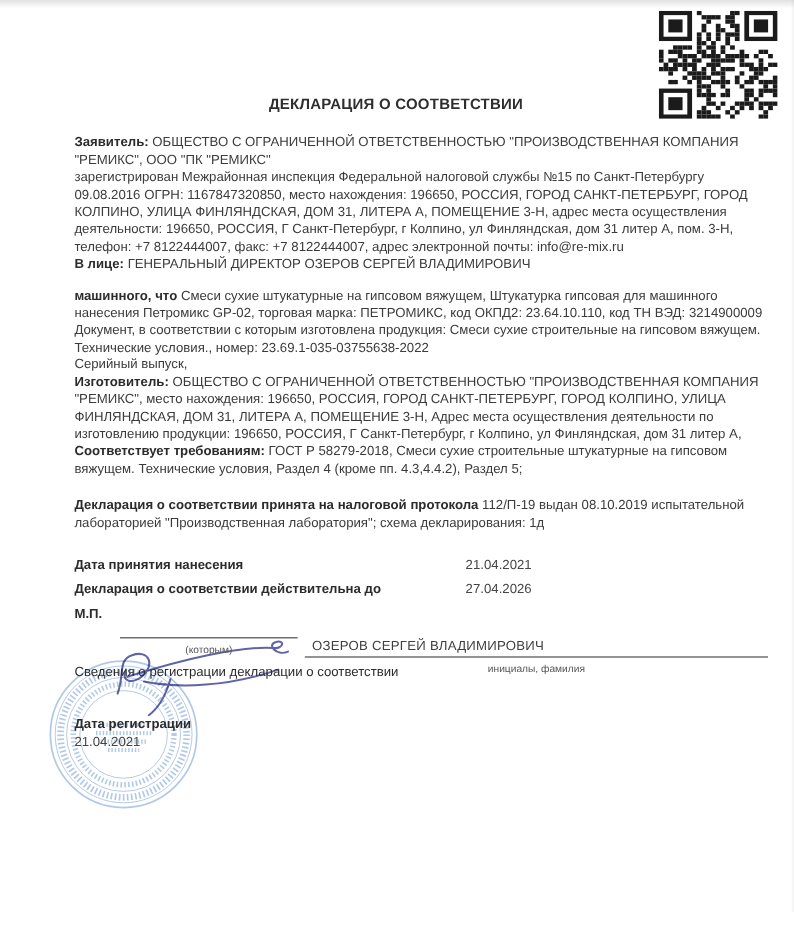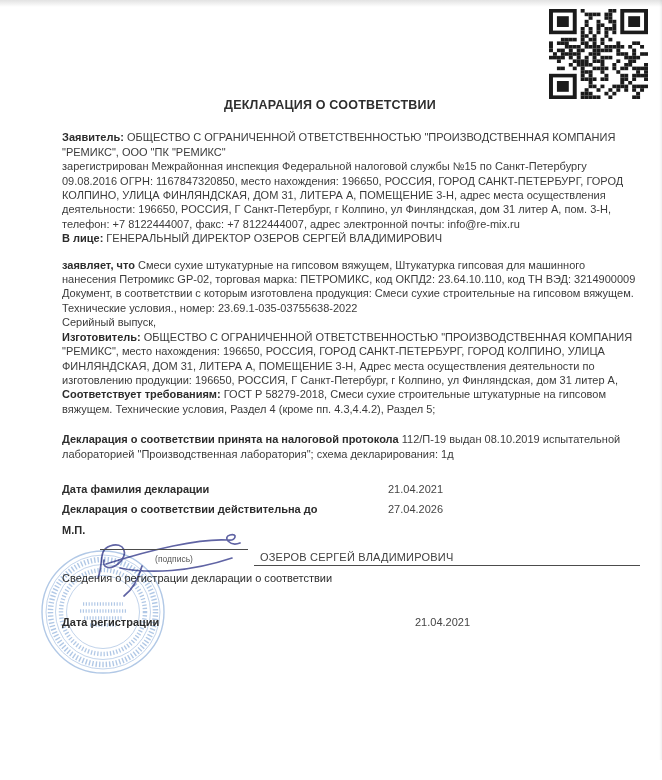--- a/index.html
+++ b/index.html
@@ -12,21 +12,21 @@
     content:"";position:absolute;left:0;top:0;width:662px;height:7px;
     background:linear-gradient(#e2e2e2,#ffffff);pointer-events:none;
   }
   .page::after{
     content:"";position:absolute;right:0;top:0;width:3px;height:760px;
     background:linear-gradient(90deg,rgba(0,0,0,0),rgba(0,0,0,0.06));pointer-events:none;
   }
   .content{position:relative;padding:80px 22px 0 62px;}
   .title{
     font-weight:700;font-size:12.5px;color:#2e2e2e;text-align:center;
-    position:relative;left:-21px;letter-spacing:.2px;margin:18px;
+    position:relative;left:-21px;letter-spacing:.2px;margin:0;
   }
   p{margin:0;}
   .b{font-weight:700;color:#2c2c2c;}
   .p-applicant{margin-top:18px;}
   .p-declares{margin-top:12px;}
   .p-basis{margin-top:16px;}
   .row{display:flex;margin-top:6px;}
   .rows-dates{margin-top:21px;}
   .rows-dates .lbl{width:326px;font-weight:700;color:#2c2c2c;flex:none;}
   .rows-reg .lbl{width:353px;font-weight:700;color:#2c2c2c;flex:none;}
@@ -34,21 +34,21 @@
   .sig-area{position:relative;height:46px;margin-top:6px;text-decoration:underline;}
   .mp{position:absolute;left:0;top:0;font-weight:700;color:#2c2c2c;}
   .sig-line{position:absolute;left:38px;top:26px;width:148px;border-bottom:1.3px solid #4c4c4c;}
   .sig-caption{position:absolute;left:38px;top:29px;width:148px;text-align:center;font-size:8.5px;color:#555;}
   .name-wrap{position:absolute;left:192px;top:11px;right:0;}
   .name-text{padding-left:6px;color:#3f3f3f;letter-spacing:.2px;margin-top:16px;}
   .name-line{border-bottom:1.3px solid #4c4c4c;margin-top:1px;}
   .name-caption{text-align:center;font-size:8.5px;color:#555;margin-top:2px;}
   .reg-heading{font-weight:400;color:#2c2c2c;margin-top:2px;}
   .rows-reg{margin-top:30px;}
-  .row-reg2{margin-top:8px;}
+  .row-reg2{margin-top:8px;flex-direction:column;}
   .qr{position:absolute;left:549px;top:9px;width:99px;height:90px;}
   .stamp{position:absolute;left:38px;top:547px;width:130px;height:130px;
          mix-blend-mode:multiply;opacity:.72;pointer-events:none;}
   .signature{position:absolute;left:90px;top:528px;width:170px;height:72px;
          mix-blend-mode:multiply;opacity:.95;pointer-events:none;}
 </style>
 </head>
 <body>
 
 <div class="page">
@@ -305,53 +305,54 @@
 
     <p class="p-applicant">
       <span class="b">Заявитель:</span>
       <span>ОБЩЕСТВО С ОГРАНИЧЕННОЙ ОТВЕТСТВЕННОСТЬЮ "ПРОИЗВОДСТВЕННАЯ КОМПАНИЯ "РЕМИКС", ООО "ПК "РЕМИКС"</span><br>
       <span>зарегистрирован Межрайонная инспекция Федеральной налоговой службы №15 по Санкт-Петербургу 09.08.2016 ОГРН: 1167847320850, место нахождения: 196650, РОССИЯ, ГОРОД САНКТ-ПЕТЕРБУРГ, ГОРОД КОЛПИНО, УЛИЦА ФИНЛЯНДСКАЯ, ДОМ 31, ЛИТЕРА А, ПОМЕЩЕНИЕ 3-Н, адрес места осуществления деятельности: 196650, РОССИЯ, Г Санкт-Петербург, г Колпино, ул Финляндская, дом 31 литер А, пом. 3-Н, телефон: +7 8122444007, факс: +7 8122444007, адрес электронной почты: info@re-mix.ru</span><br>
       <span class="b">В лице:</span>
       <span>ГЕНЕРАЛЬНЫЙ ДИРЕКТОР ОЗЕРОВ СЕРГЕЙ ВЛАДИМИРОВИЧ</span>
     </p>
 
     <p class="p-declares">
-      <span class="b">заявляет, что</span>
+      <span class="b">машинного, что</span>
       <span>Смеси сухие штукатурные на гипсовом вяжущем, Штукатурка гипсовая для машинного нанесения Петромикс GP-02, торговая марка: ПЕТРОМИКС, код ОКПД2: 23.64.10.110, код ТН ВЭД: 3214900009</span><br>
       <span>Документ, в соответствии с которым изготовлена продукция: Смеси сухие строительные на гипсовом вяжущем. Технические условия., номер: 23.69.1-035-03755638-2022</span><br>
       <span>Серийный выпуск,</span><br>
       <span class="b">Изготовитель:</span>
       <span>ОБЩЕСТВО С ОГРАНИЧЕННОЙ ОТВЕТСТВЕННОСТЬЮ "ПРОИЗВОДСТВЕННАЯ КОМПАНИЯ "РЕМИКС", место нахождения: 196650, РОССИЯ, ГОРОД САНКТ-ПЕТЕРБУРГ, ГОРОД КОЛПИНО, УЛИЦА ФИНЛЯНДСКАЯ, ДОМ 31, ЛИТЕРА А, ПОМЕЩЕНИЕ 3-Н, Адрес места осуществления деятельности по изготовлению продукции: 196650, РОССИЯ, Г Санкт-Петербург, г Колпино, ул Финляндская, дом 31 литер А,</span><br>
       <span class="b">Соответствует требованиям:</span>
       <span>ГОСТ Р 58279-2018, Смеси сухие строительные штукатурные на гипсовом вяжущем. Технические условия, Раздел 4 (кроме пп. 4.3,4.4.2), Раздел 5;</span>
     </p>
 
     <p class="p-basis">
       <span class="b">Декларация о соответствии принята на налоговой протокола</span>
       <span>112/П-19 выдан 08.10.2019 испытательной лабораторией "Производственная лаборатория"; схема декларирования: 1д</span>
     </p>
 
     <div class="rows-dates">
       <div class="row">
-        <span class="lbl">Дата фамилия декларации</span>
+        <span class="lbl">Дата принятия нанесения</span>
         <span class="val">21.04.2021</span>
       </div>
       <div class="row">
         <span class="lbl">Декларация о соответствии действительна до</span>
         <span class="val">27.04.2026</span>
       </div>
     </div>
 
     <div class="sig-area">
       <span class="mp">М.П.</span>
       <div class="sig-line"></div>
-      <div class="sig-caption">(подпись)</div>
+      <div class="sig-caption">(которым)</div>
       <div class="name-wrap">
         <div class="name-text">ОЗЕРОВ СЕРГЕЙ ВЛАДИМИРОВИЧ</div>
         <div class="name-line"></div>
+        <div class="name-caption">инициалы, фамилия</div>
       </div>
     </div>
 
     <div class="reg-heading">Сведения о регистрации декларации о соответствии</div>
 
     <div class="rows-reg">
       <div class="row row-reg2">
         <span class="lbl">Дата регистрации</span>
         <span class="val">21.04.2021</span>
       </div>

